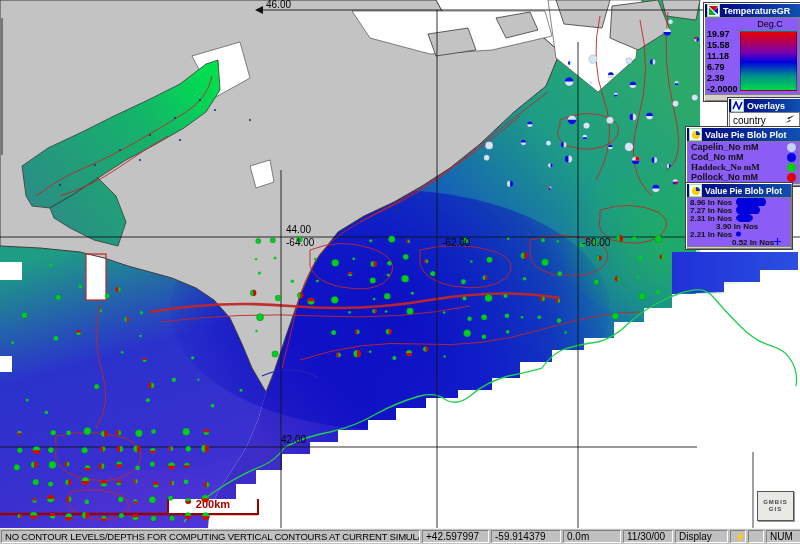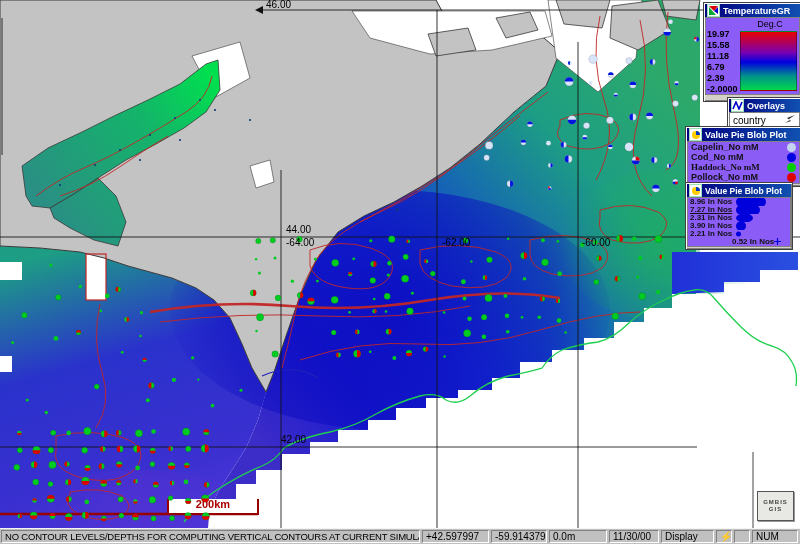--- a/index.html
+++ b/index.html
@@ -21,21 +21,21 @@
   .lrow{display:flex;align-items:center;font-size:9px;font-weight:bold;color:#111;
         padding:0 3px;white-space:nowrap;}
   .lrow .sp{flex:1;}
   #temp-values div{font-size:9px;font-weight:bold;color:#000;height:11px;line-height:11px;}
   .tunit{position:absolute;left:36px;top:1px;width:56px;text-align:center;
          font-size:9px;color:#000;}
   .tbar{position:absolute;left:34px;top:13px;width:55px;height:58px;
         border:1px solid rgba(0,0,0,.35);}
   #overlay-body{display:flex;align-items:center;gap:4px;font-size:10px;color:#000;
         padding:1px 3px;background:#fff;}
-  #sizes-rows .lrow{font-size:8px;font-weight:bold;padding:0 2px;align-items:flex-end;}
+  #sizes-rows .lrow{font-size:8px;font-weight:bold;padding:0 2px;}
 
   
   #statusbar{position:absolute;left:0;top:528px;width:800px;height:16px;background:#c0c0c0;
      border-top:1px solid #f4f4f4;box-sizing:border-box;display:flex;align-items:center;
      font-size:10px;color:#000;}
   .spanel{height:13px;line-height:12px;margin:0 1px;padding:0 3px;box-sizing:border-box;
      border:1px solid;border-color:#808080 #ffffff #ffffff #808080;background:#c0c0c0;
      white-space:nowrap;overflow:hidden;flex:0 0 auto;}
   .bolt{color:#2233cc;font-size:10px;line-height:11px;}
   #gmbis-box{position:absolute;left:757px;top:491px;width:35px;height:28px;z-index:4;
@@ -575,33 +575,33 @@
       </span>
       <span>Value Pie Blob Plot</span>
     </div>
     <div class="pbody" id="sizes-rows" style="height:48px">
         <div class="lrow" style="height: 8px;">
           <span style="width:46px">8.96 In Nos</span>
           <svg width="34" height="8">
             <rect x="0" y="-1" width="30" height="10" rx="5" fill="#0000dd"></rect>
           </svg>
         </div>
-        <div class="lrow" style="height: 8px; text-decoration: underline;">
+        <div class="lrow" style="height: 8px;">
           <span style="width:46px">7.27 In Nos</span>
           <svg width="34" height="8">
             <rect x="0" y="-0.5" width="24" height="9" rx="4.5" fill="#0000dd"></rect>
           </svg>
         </div>
         <div class="lrow" style="height: 8px;">
           <span style="width:46px">2.31 In Nos</span>
           <svg width="34" height="8">
             <ellipse cx="8.5" cy="4" rx="8.5" ry="4.5" fill="#0000dd"></ellipse>
           </svg>
         </div>
-        <div class="lrow" style="height: 8px;">
+        <div class="lrow" style="height: 8px; flex-direction: column;">
           <span style="width:46px">3.90 In Nos</span>
           <svg width="34" height="8">
             <circle cx="5" cy="4" r="5" fill="#0000dd"></circle>
           </svg>
         </div>
         <div class="lrow" style="height: 8px;">
           <span style="width:46px">2.21 In Nos</span>
           <svg width="34" height="8">
             <circle cx="2.5" cy="4" r="2.5" fill="#0000dd"></circle>
           </svg>
@@ -616,21 +616,21 @@
   </div>
 
   <div id="gmbis-box">
     <div>GMBIS</div>
     <div>GIS</div>
   </div>
 
   <div id="statusbar">
     <div class="spanel" style="width:419px;font-size:9.5px;letter-spacing:-0.2px">NO CONTOUR LEVELS/DEPTHS FOR COMPUTING VERTICAL CONTOURS AT CURRENT SIMULATION TIME - F</div>
     <div class="spanel" style="width:67px">+42.597997</div>
-    <div class="spanel" style="width:56px">-59.914379</div>
+    <div class="spanel" style="width:70px">-59.914379</div>
     <div class="spanel" style="width:58px">0.0m</div>
     <div style="width:6px"></div>
     <div class="spanel" style="width:50px">11/30/00</div>
     <div class="spanel" style="width:53px">Display</div>
     <div class="spanel" style="width:16px;text-align:center">
       <span class="bolt">⚡</span>
     </div>
     <div class="spanel" style="width:16px"></div>
     <div class="spanel" style="width:46px">NUM</div>
     <div class="spanel" style="flex:1"></div>

